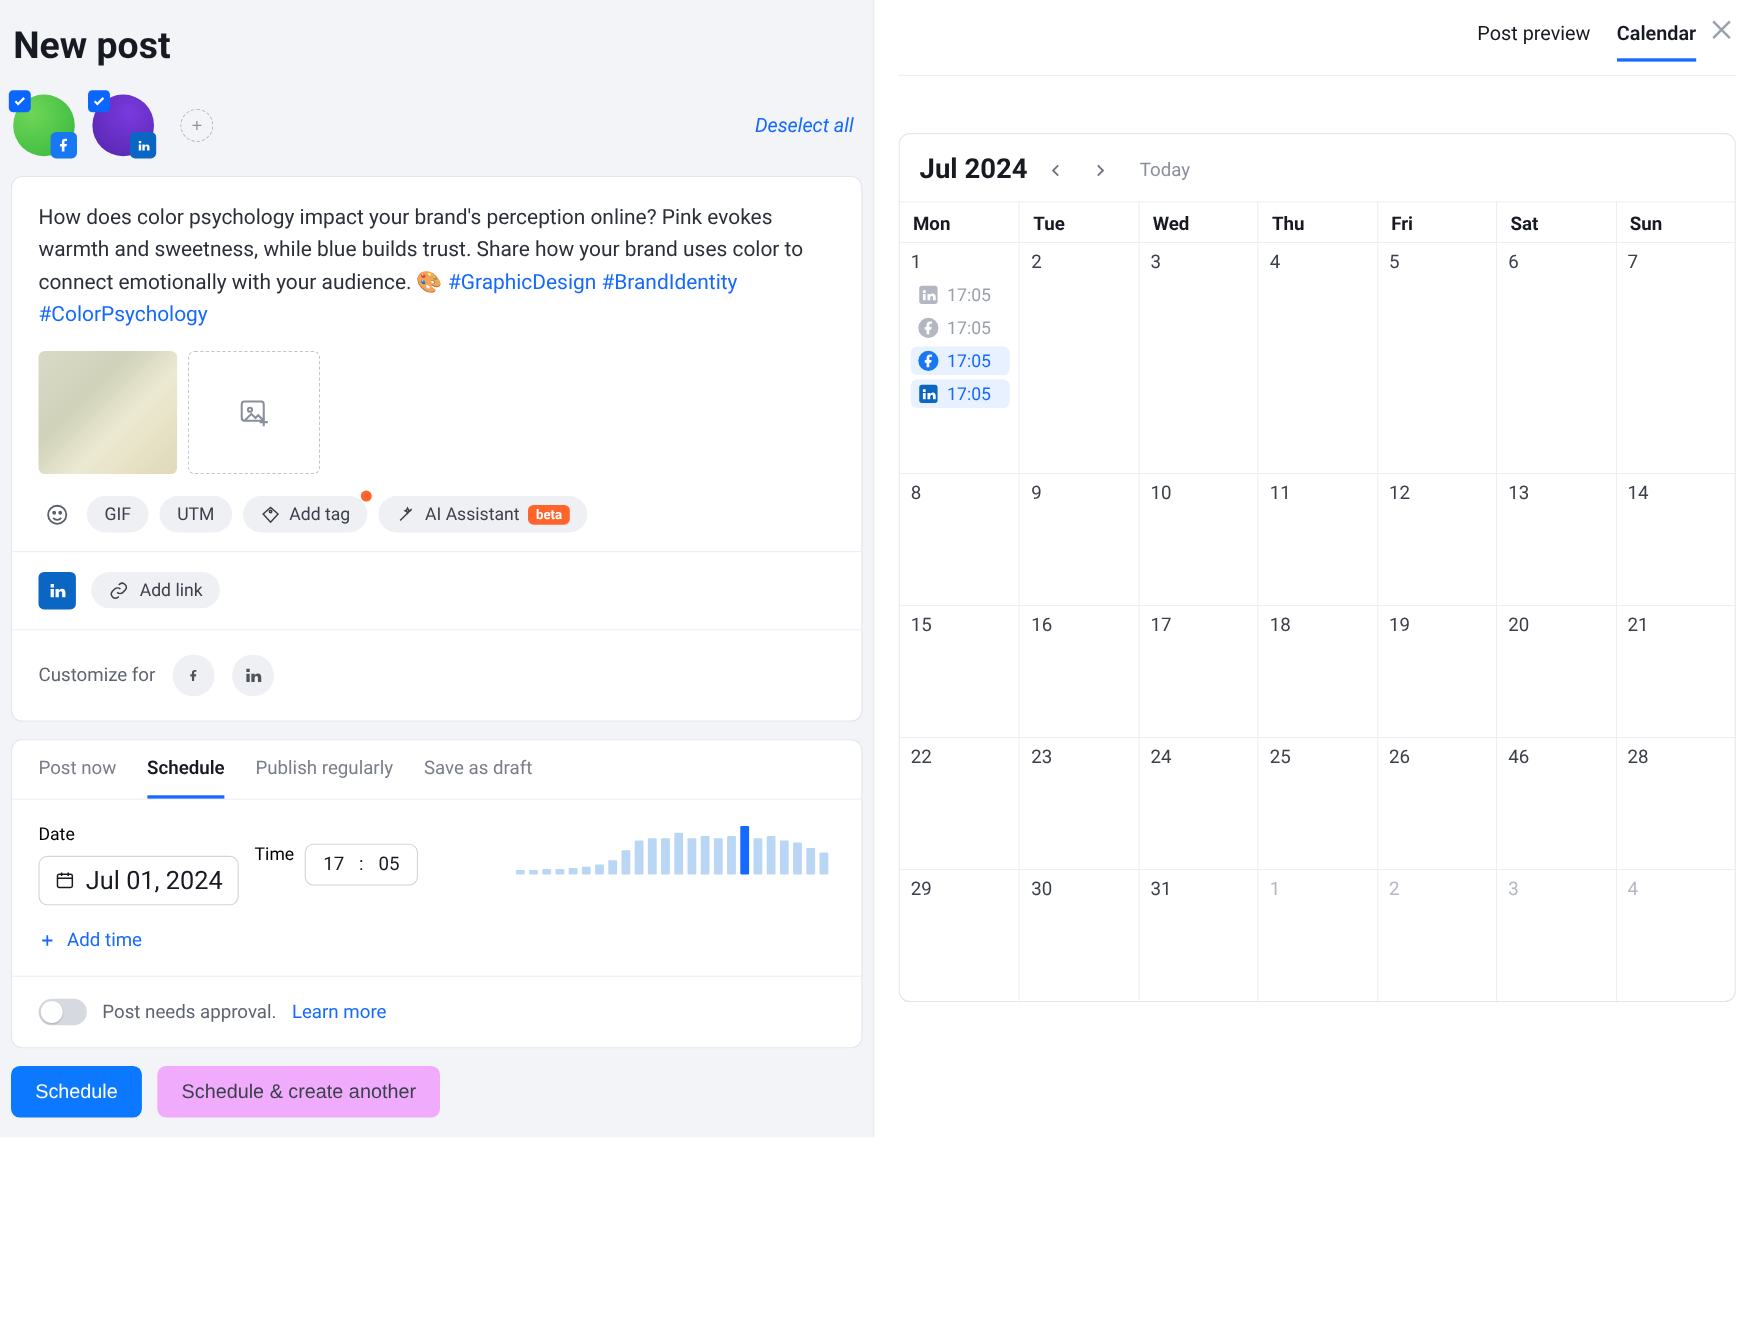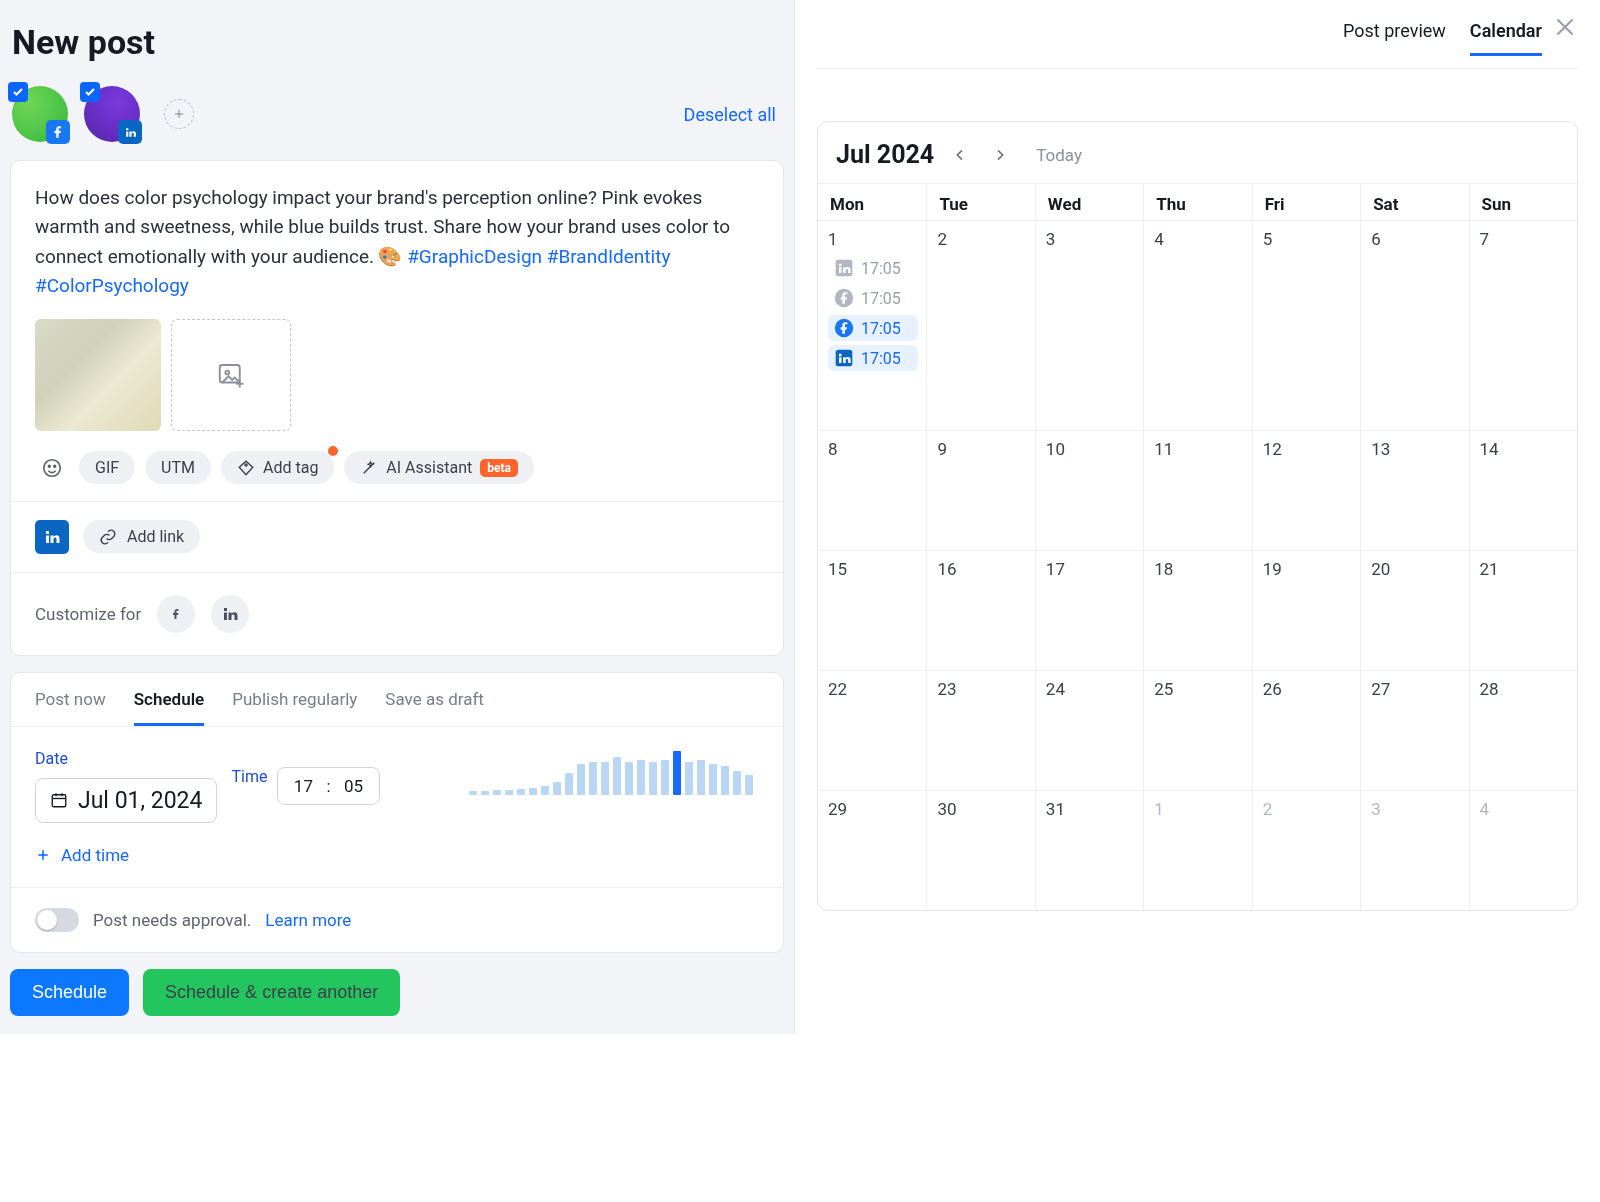--- a/index.html
+++ b/index.html
@@ -3,21 +3,21 @@
 <meta charset="utf-8">
 <style>
 * { box-sizing: border-box; margin: 0; padding: 0; }
 body { font-family: -apple-system, BlinkMacSystemFont, "Segoe UI", Roboto, sans-serif; color: #171a22; background: #fff; font-size: 14px; }
 .app { display: flex; width: 1600px; height: 1034px; }
 .left { width: 795px; background: #f3f4f7; padding: 14px 10px 10px 10px; display: flex; flex-direction: column; gap: 10px; border-right: 1px solid #e5e7eb; }
 .right { flex: 1; background: #fff; position: relative; padding: 0 22px 20px 22px; }
 
 .page-title { font-size: 34px; font-weight: 700; margin: 8px 0 10px 2px; }
 
-.accounts-row { display: flex; align-items: center; gap: 16px; padding: 4px 0 8px 2px; }
+.accounts-row { display: flex; align-items: center; gap: 16px; padding: 4px 0 8px 2px; font-style: italic; }
 .avatar-wrap { position: relative; width: 56px; height: 56px; }
 .avatar-check { position: absolute; top: -4px; left: -4px; width: 20px; height: 20px; background: #0b66ff; border-radius: 4px; display: flex; align-items: center; justify-content: center; }
 .avatar-badge { position: absolute; bottom: -2px; right: -2px; width: 24px; height: 24px; border-radius: 5px; display: flex; align-items: center; justify-content: center; }
 .av1 { background: radial-gradient(circle at 30% 30%, #6fd657, #35b73c); border-radius: 50%; width: 56px; height: 56px; }
 .av2 { background: radial-gradient(circle at 60% 30%, #7a3adf, #5424aa); border-radius: 50%; width: 56px; height: 56px; }
 .add-acct { width: 30px; height: 30px; border: 1px dashed #b5b9c4; border-radius: 50%; color: #8a8f9c; display: flex; align-items: center; justify-content: center; cursor: pointer; margin-left: 8px; }
 .deselect { margin-left: auto; color: #1569ff; font-size: 18px; cursor: pointer; padding-right: 8px; }
 
 .card { background: #fff; border: 1px solid #e3e6ec; border-radius: 10px; }
 
@@ -42,40 +42,40 @@
 .customize-row { border-top: 1px solid #eceef2; padding: 22px 24px; display: flex; align-items: center; gap: 16px; color: #5f6470; font-size: 17px; }
 .round-ic { width: 38px; height: 38px; border-radius: 50%; background: #eef0f4; display: flex; align-items: center; justify-content: center; color: #4e525c; cursor: pointer; }
 
 .schedule-card { margin-top: 6px; }
 .tabs { display: flex; gap: 28px; padding: 16px 24px 0 24px; border-bottom: 1px solid #eceef2; font-size: 17px; }
 .tab { color: #787d89; padding-bottom: 14px; cursor: pointer; }
 .tab.active { color: #171a22; font-weight: 600; border-bottom: 3px solid #1569ff; }
 
 .sched-body { padding: 22px 24px 18px 24px; display: flex; gap: 30px; align-items: flex-start; }
 .field-col { display: flex; flex-direction: column; gap: 10px; }
-.label { font-size: 16px; color: #1d4ed8; }
+.label { font-size: 16px; color: #000000; }
 .ctrl-row { display: flex; gap: 14px; align-items: center; }
 .input-box { border: 1px solid #cfd4dd; border-radius: 8px; padding: 8px 14px; display: flex; align-items: center; gap: 10px; font-size: 23px; background: #fff; cursor: pointer; }
 .time-box { border: 1px solid #cfd4dd; border-radius: 8px; padding: 8px 12px; display: flex; align-items: center; gap: 10px; font-size: 17px; background: #fff; }
 .time-val { min-width: 26px; text-align: center; }
 
 .bars { display: flex; align-items: flex-end; gap: 4px; margin-left: auto; padding-right: 6px; height: 46px; }
 .bar { width: 8px; background: #b9d6f5; border-radius: 1px; }
 .bar.hl { background: #1569ff; }
 
 .add-time { color: #1569ff; font-size: 17px; display: flex; align-items: center; gap: 10px; padding: 4px 24px 22px 24px; cursor: pointer; }
 
 .approval { border-top: 1px solid #eceef2; padding: 20px 24px; display: flex; align-items: center; gap: 14px; color: #5f6470; font-size: 17px; }
 .toggle { width: 44px; height: 24px; background: #d6d9e0; border-radius: 14px; position: relative; cursor: pointer; }
 .toggle::after { content: ""; position: absolute; left: 2px; top: 2px; width: 20px; height: 20px; background: #fff; border-radius: 50%; box-shadow: 0 1px 2px rgba(0,0,0,.2); }
 .link { color: #1569ff; cursor: pointer; }
 
 .footer-btns { display: flex; gap: 14px; padding: 6px 0 0 0; }
 .btn-primary { background: #0b78ff; color: #fff; border: none; border-radius: 8px; padding: 13px 22px; font-size: 18px; font-weight: 500; cursor: pointer; }
-.btn-secondary { background: #22c55e; color: #3c404a; border: none; border-radius: 8px; padding: 13px 22px; font-size: 18px; cursor: pointer; }
+.btn-secondary { background: #f0abfc; color: #3c404a; border: none; border-radius: 8px; padding: 13px 22px; font-size: 18px; cursor: pointer; }
 
 
 .right-tabs { display: flex; justify-content: flex-end; gap: 24px; padding: 20px 36px 12px 0; border-bottom: 1px solid #eceef2; position: relative; font-size: 18px; }
 .rtab { color: #171a22; cursor: pointer; padding-bottom: 12px; }
 .rtab.active { font-weight: 600; border-bottom: 3px solid #1569ff; }
 .close-x { position: absolute; top: 14px; right: 0; color: #9aa0ab; cursor: pointer; }
 
 .cal-wrap { border: 1px solid #e3e6ec; border-radius: 10px; margin-top: 52px; }
 .cal-header { display: flex; align-items: center; gap: 12px; padding: 18px 18px 14px 18px; }
 .cal-title { font-size: 25px; font-weight: 700; }
@@ -455,21 +455,21 @@
             <div class="cal-cell">
               <div class="daynum">24</div>
             </div>
             <div class="cal-cell">
               <div class="daynum">25</div>
             </div>
             <div class="cal-cell">
               <div class="daynum">26</div>
             </div>
             <div class="cal-cell">
-              <div class="daynum">27</div>
+              <div class="daynum">46</div>
             </div>
             <div class="cal-cell">
               <div class="daynum">28</div>
             </div>
           </div>
           <div class="cal-row">
             <div class="cal-cell">
               <div class="daynum">29</div>
             </div>
             <div class="cal-cell">

